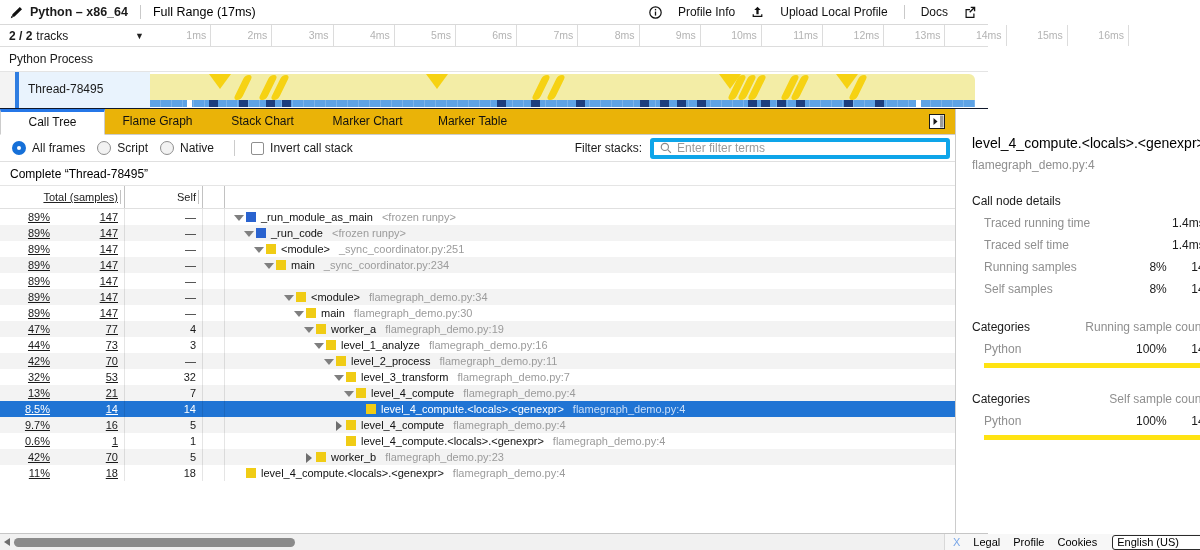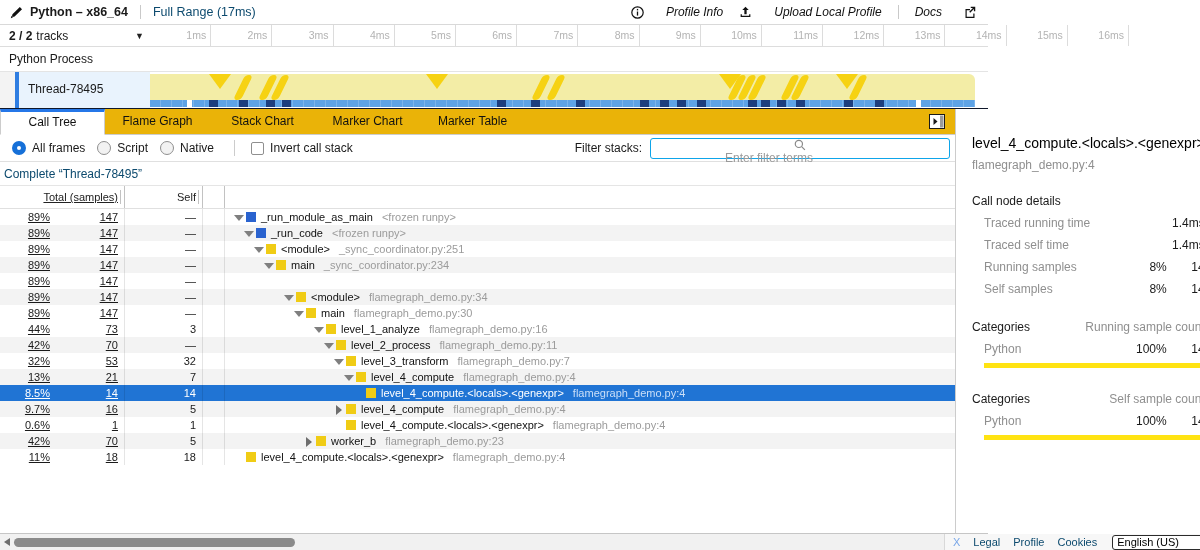--- a/index.html
+++ b/index.html
@@ -5,24 +5,24 @@
   * { box-sizing: border-box; margin: 0; padding: 0; }
   html,body { width:1200px; height:550px; overflow:hidden; }
   body { font-family:"Liberation Sans", sans-serif; font-size:12px; color:#1a1a1a; background:#fff; }
   .app { position:relative; width:988px; height:550px; display:flex; flex-direction:column; }
 
   
   .hdr { height:25px; border-bottom:1px solid #d9d9d9; display:flex; align-items:center; background:#fff; flex:none; }
   .hdr-left { display:flex; align-items:center; padding-left:10px; flex:1; }
   .hdr-title { font-weight:bold; font-size:12.5px; margin-left:7px; }
   .vsep { width:1px; height:14px; background:#c9c9c9; margin:0 12px; }
-  .link { color:#0c4a6e; text-decoration:none; cursor:pointer; }
+  .link { color:#000000; text-decoration:none; cursor:pointer; }
   .hdr-range { font-size:12.5px; }
   .hdr-right { display:flex; align-items:center; padding-right:12px; gap:16px; }
-  .hdr-btn { display:flex; align-items:center; gap:22px; color:#111; cursor:pointer;font-style:italic; }
+  .hdr-btn { display:flex; align-items:center; gap:16px; color:#111; cursor:pointer; }
   .icon svg { display:block; }
 
   
   .ruler-row { height:22px; display:flex; border-bottom:1px solid #ddd; flex:none; align-items:stretch; }
   .tracks-count { width:150px; flex:none; display:flex; align-items:center; padding:0 6px 0 9px; }
   .tracks-count b { margin-right:4px; }
   .dd-arrow { margin-left:auto; font-size:9px; color:#222; }
   .ruler { flex:1; display:flex; }
   .tick { width:61.2px; flex:none; border-right:1px solid #dcdcdc; color:#b3b3b3; font-size:10.5px; text-align:right; padding:4px 4px 0 0; }
 
@@ -54,26 +54,26 @@
 
   
   .settings { height:27px; flex:none; display:flex; align-items:center; border-bottom:1px solid #e0e0e0; padding-left:12px; }
   .radio { width:14px; height:14px; border-radius:50%; margin-right:6px; flex:none; }
   .radio.sel { background:#fff; border:5px solid #1670d8; }
   .radio.unsel { background:#f2f2f2; border:1.5px solid #8f8f8f; }
   .radio-label { margin-right:12px; }
   .checkbox { width:13px; height:13px; border:1.5px solid #8f8f8f; background:#fff; border-radius:2px; margin:0 6px 0 16px; flex:none; }
   .settings .vsep2 { width:1px; height:16px; background:#ccc; margin-left:8px; }
   .filter-label { margin-left:auto; margin-right:8px; }
-  .search-box { width:300px; height:21px; border:1px solid #0ea5e9; border-radius:3px; margin-right:5px; display:flex; align-items:center; padding:0 6px; background:#fff;flex-direction:column; }
+  .search-box { width:300px; height:21px; border:4px solid #0ea5e9; border-radius:3px; margin-right:5px; display:flex; align-items:center; padding:0 6px; background:#fff; }
   .search-box input { border:none; outline:none; flex:1; font-size:12px; font-family:"Liberation Sans",sans-serif; color:#222; background:transparent; margin-left:5px; }
   .search-box input::placeholder { color:#9a9a9a; }
 
   
-  .crumb-row { height:24px; flex:none; display:flex; align-items:center; padding-left:4px; border-bottom:1px solid #e5e5e5; }
+  .crumb-row { height:24px; flex:none; display:flex; align-items:center; padding-left:10px; border-bottom:1px solid #e5e5e5; }
 
   
   .thead { height:23px; flex:none; display:flex; align-items:center; border-bottom:1px solid #e0e0e0; font-size:11px; color:#222; }
   .th { position:relative; height:100%; line-height:22px; }
   .th.c1, .td.c1 { width:125px; flex:none;text-decoration:underline; }
   .th.c2, .td.c2 { width:78px; flex:none; }
   .th.c3, .td.c3 { width:22px; flex:none; }
   .th.c4, .td.c4 { flex:1; min-width:0; }
   .th.c1, .th.c2 { text-align:right; padding-right:6px; border-right:1px solid #c2c2c2; }
   .th.c1::after, .th.c2::after { content:""; position:absolute; right:3px; top:4px; bottom:4px; width:1px; background:#c2c2c2; }
@@ -382,20 +382,34 @@
             </div>
             <div class="td c2">—</div>
             <div class="td c3"></div>
             <div class="td c4" style="padding-left:68px">
               <span class="twisty open"></span>
               <span class="sq" style="background:#f0cc15"></span>
               <span class="fn">main</span>
               <span class="file">flamegraph_demo.py:30</span>
             </div>
           </div>
+          <div class="tr alt">
+            <div class="td c1">
+              <span class="pct">47%</span>
+              <span class="cnt">77</span>
+            </div>
+            <div class="td c2">4</div>
+            <div class="td c3"></div>
+            <div class="td c4" style="padding-left:78px">
+              <span class="twisty open"></span>
+              <span class="sq" style="background:#f0cc15"></span>
+              <span class="fn">worker_a</span>
+              <span class="file">flamegraph_demo.py:19</span>
+            </div>
+          </div>
           <div class="tr">
             <div class="td c1">
               <span class="pct">44%</span>
               <span class="cnt">73</span>
             </div>
             <div class="td c2">3</div>
             <div class="td c3"></div>
             <div class="td c4" style="padding-left:88px">
               <span class="twisty open"></span>
               <span class="sq" style="background:#f0cc15"></span>

